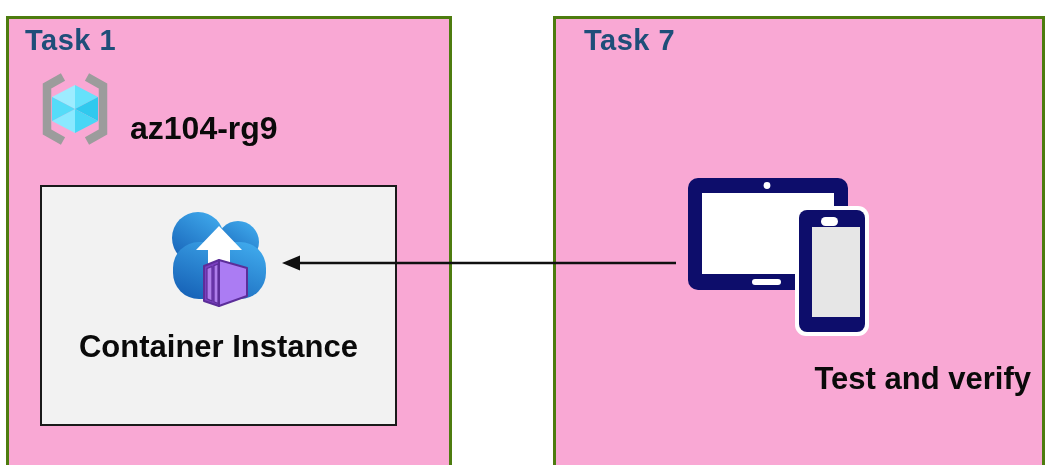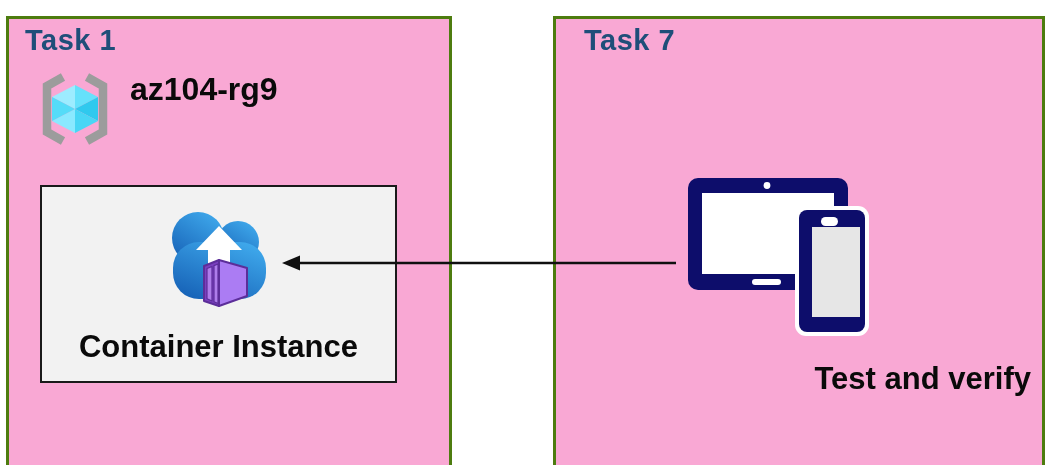--- a/index.html
+++ b/index.html
@@ -15,26 +15,26 @@
 
   .panel-title {
     position:absolute; font-size:29px; font-weight:bold; color:#1F4E79;
     letter-spacing:0.5px; white-space:nowrap;
   }
   #task1-panel .panel-title { left:16px; top:5px; }
   #task2-panel .panel-title { left:28px; top:5px; }
 
   .rg-row {
     position:absolute; left:24px; top:52px;
-    display:flex; align-items:flex-start; gap:13px;
+    display:flex; align-items:flex-end; gap:13px;
   }
   .rg-label { font-size:32px; font-weight:bold; color:#0a0a0a; white-space:nowrap; }
 
   .gray-box {
-    position:absolute; left:31px; top:166px; width:357px; height:198px;
+    position:absolute; left:31px; top:166px; width:357px; height:241px;
     background:#F2F2F2; border:2.5px solid #1a1a1a; box-sizing:border-box;
     display:flex; flex-direction:column; align-items:center;
   }
   .aci-icon { margin-top:15px; }
   .container-label {
     margin-top:17px; font-size:31px; font-weight:bold; color:#0a0a0a; white-space:nowrap;
   }
 
   .devices-icon { position:absolute; left:130px; top:157px; }
   .verify-label {

